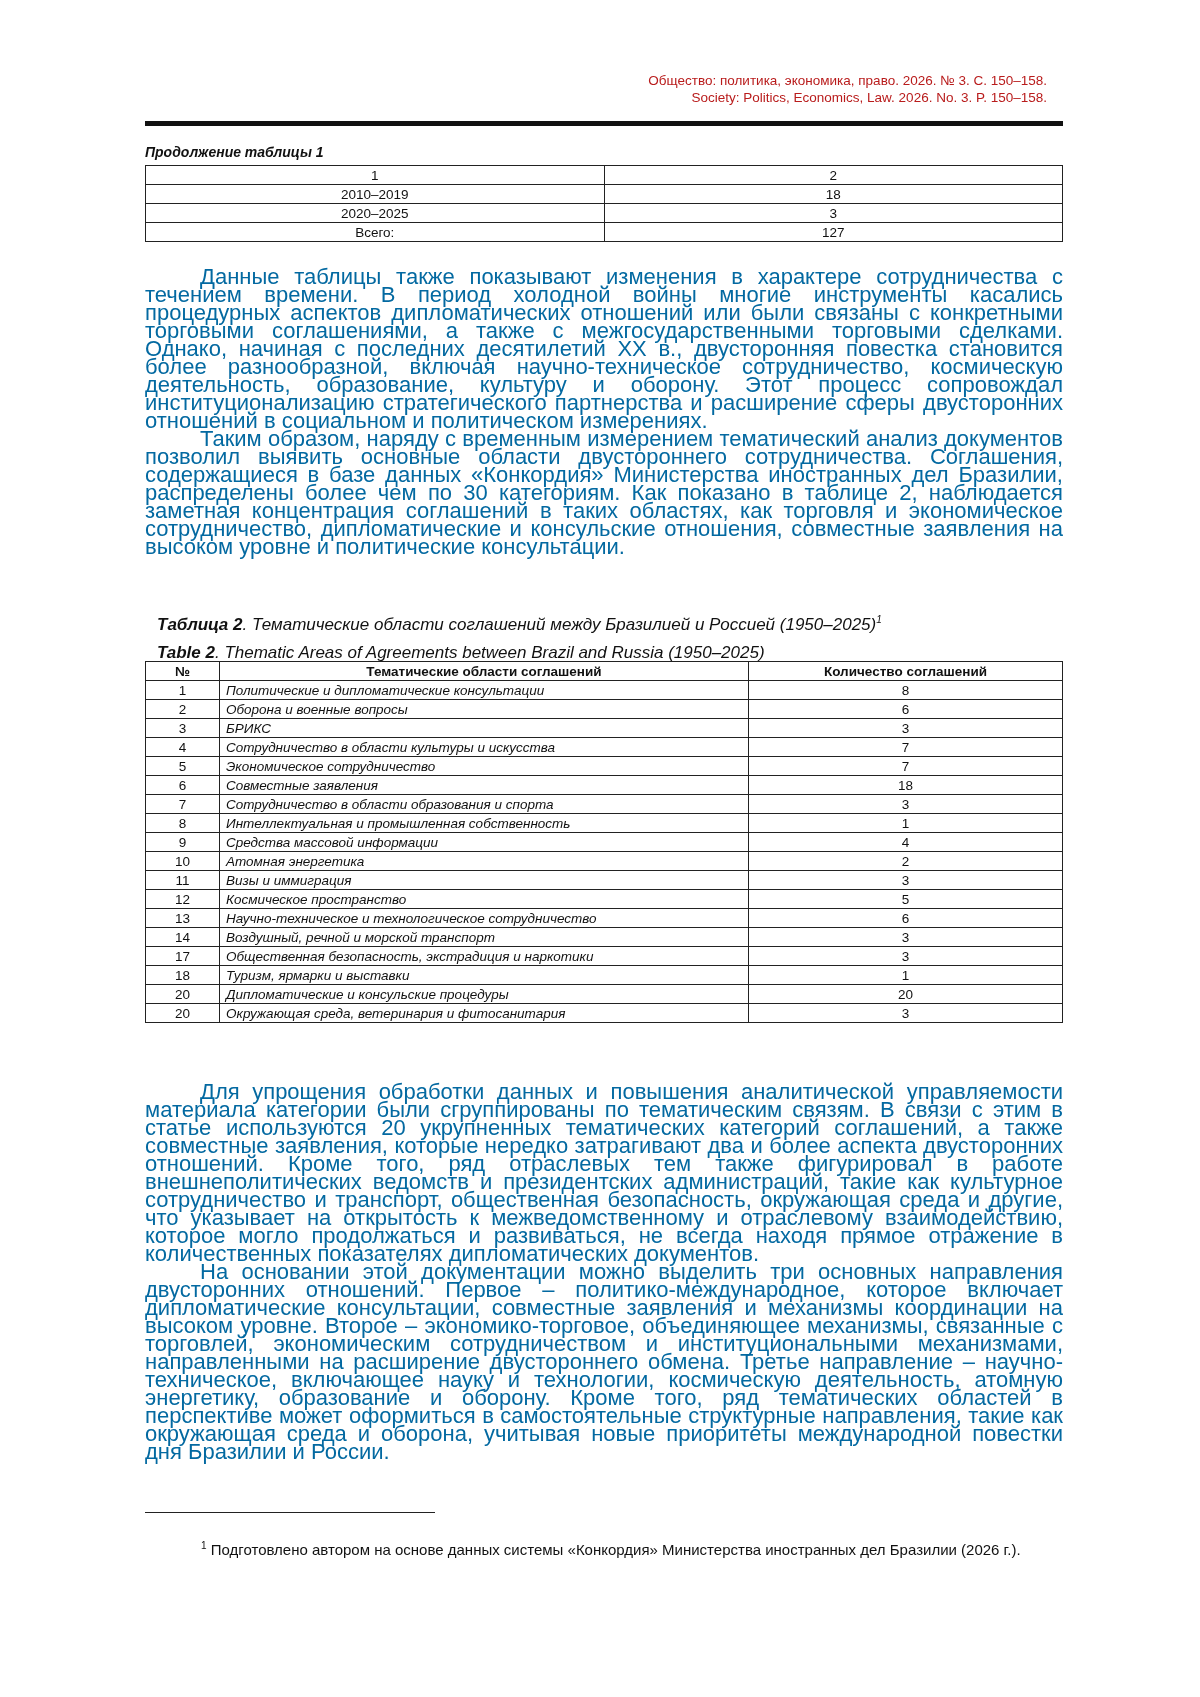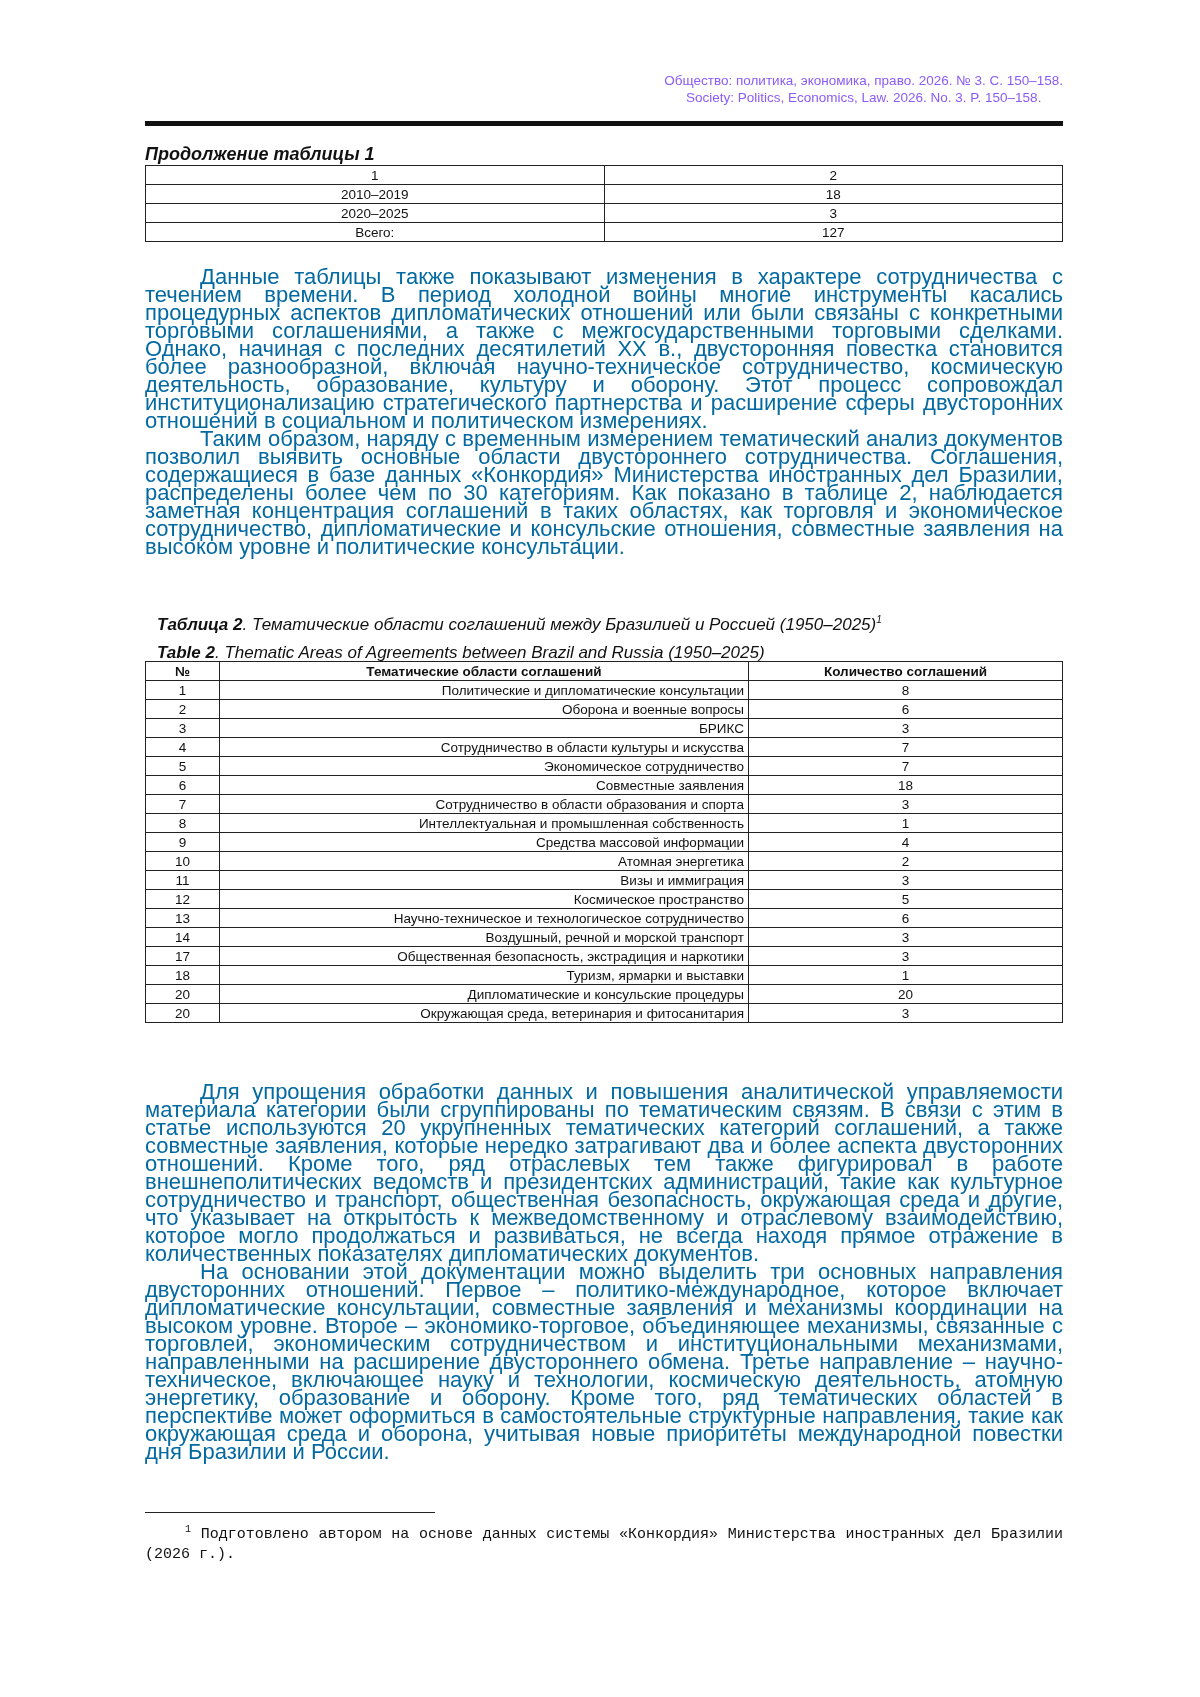--- a/index.html
+++ b/index.html
@@ -1,38 +1,38 @@
 <!DOCTYPE html>
 <html><head>
 <meta charset="utf-8">
 <style>
   html, body { margin: 0; padding: 0; background: #ffffff; }
   body { width: 1200px; height: 1697px; position: relative; overflow: hidden; color: #111; }
   .page { position: absolute; left: 145px; top: 0; width: 918px; }
-  .header { position: absolute; top: 72px; right: 0; text-align: center; font-family: "Liberation Sans", sans-serif; font-size: 13.5px; line-height: 17px; color: #8b5cf6; }
+  .header { position: absolute; top: 72px; right: 16px; text-align: right; font-family: "Liberation Sans", sans-serif; font-size: 13.5px; line-height: 17px; color: #b91c1c; }
   .header-rule { position: absolute; top: 121px; left: 0; width: 918px; height: 5px; background: #111; }
-  .caption-cont { position: absolute; top: 144px; left: 0; font-family: "Liberation Sans", sans-serif; font-weight: bold; font-style: italic; font-size: 18px; }
+  .caption-cont { position: absolute; top: 144px; left: 0; font-family: "Liberation Sans", sans-serif; font-weight: bold; font-style: italic; font-size: 14px; }
   table { border-collapse: collapse; font-family: "Liberation Sans", sans-serif; font-size: 13.5px; }
   td, th { border: 1px solid #222; padding: 0 4px; height: 18px; line-height: 17px; }
   .t1 { position: absolute; top: 165px; left: 0; width: 918px; }
   .t1 td { text-align: center; width: 50%; }
   .body-text { font-family: "Liberation Sans", sans-serif; font-size: 22px; line-height: 18px; text-align: justify; color: #0369a1; }
   .body-text p { margin: 0; text-indent: 55px; }
   .block1 { position: absolute; top: 268px; left: 0; width: 918px; }
   .caption2 { position: absolute; top: 606px; left: 0; width: 918px; font-family: "Liberation Sans", sans-serif; font-style: italic; font-size: 17px; line-height: 28px; margin-left: 12px; }
   .caption2 b { font-style: italic; }
   .t2 { position: absolute; top: 661px; left: 0; width: 918px; }
   .t2 th { font-weight: bold; text-align: center; }
   .t2 td.num { text-align: center; width: 65px; }
-  .t2 td.area { text-align: right; padding-left: 6px; }
+  .t2 td.area { text-align: left; padding-left: 6px; font-style: italic; }
   .t2 td.count { text-align: center; width: 305px; }
   .block2 { position: absolute; top: 1083px; left: 0; width: 918px; }
   .fn-rule { position: absolute; top: 1512px; left: 0; width: 290px; height: 1px; background: #222; }
   .footnote { position: absolute; top: 1520px; left: 0; width: 918px; font-family: "Liberation Sans", sans-serif; font-size: 15px; line-height: 20px; text-align: justify; }
-  .footnote p { margin: 0; text-indent: 40px; font-family: Liberation Mono, monospace; }
+  .footnote p { margin: 16px; text-indent: 40px; }
   sup { font-size: 10px; }
 </style>
 </head>
 <body>
 
 <div class="page">
 
   <div class="header">
     <div>Общество: политика, экономика, право. 2026. № 3. С. 150–158.</div>
     <div>Society: Politics, Economics, Law. 2026. No. 3. P. 150–158.</div>

